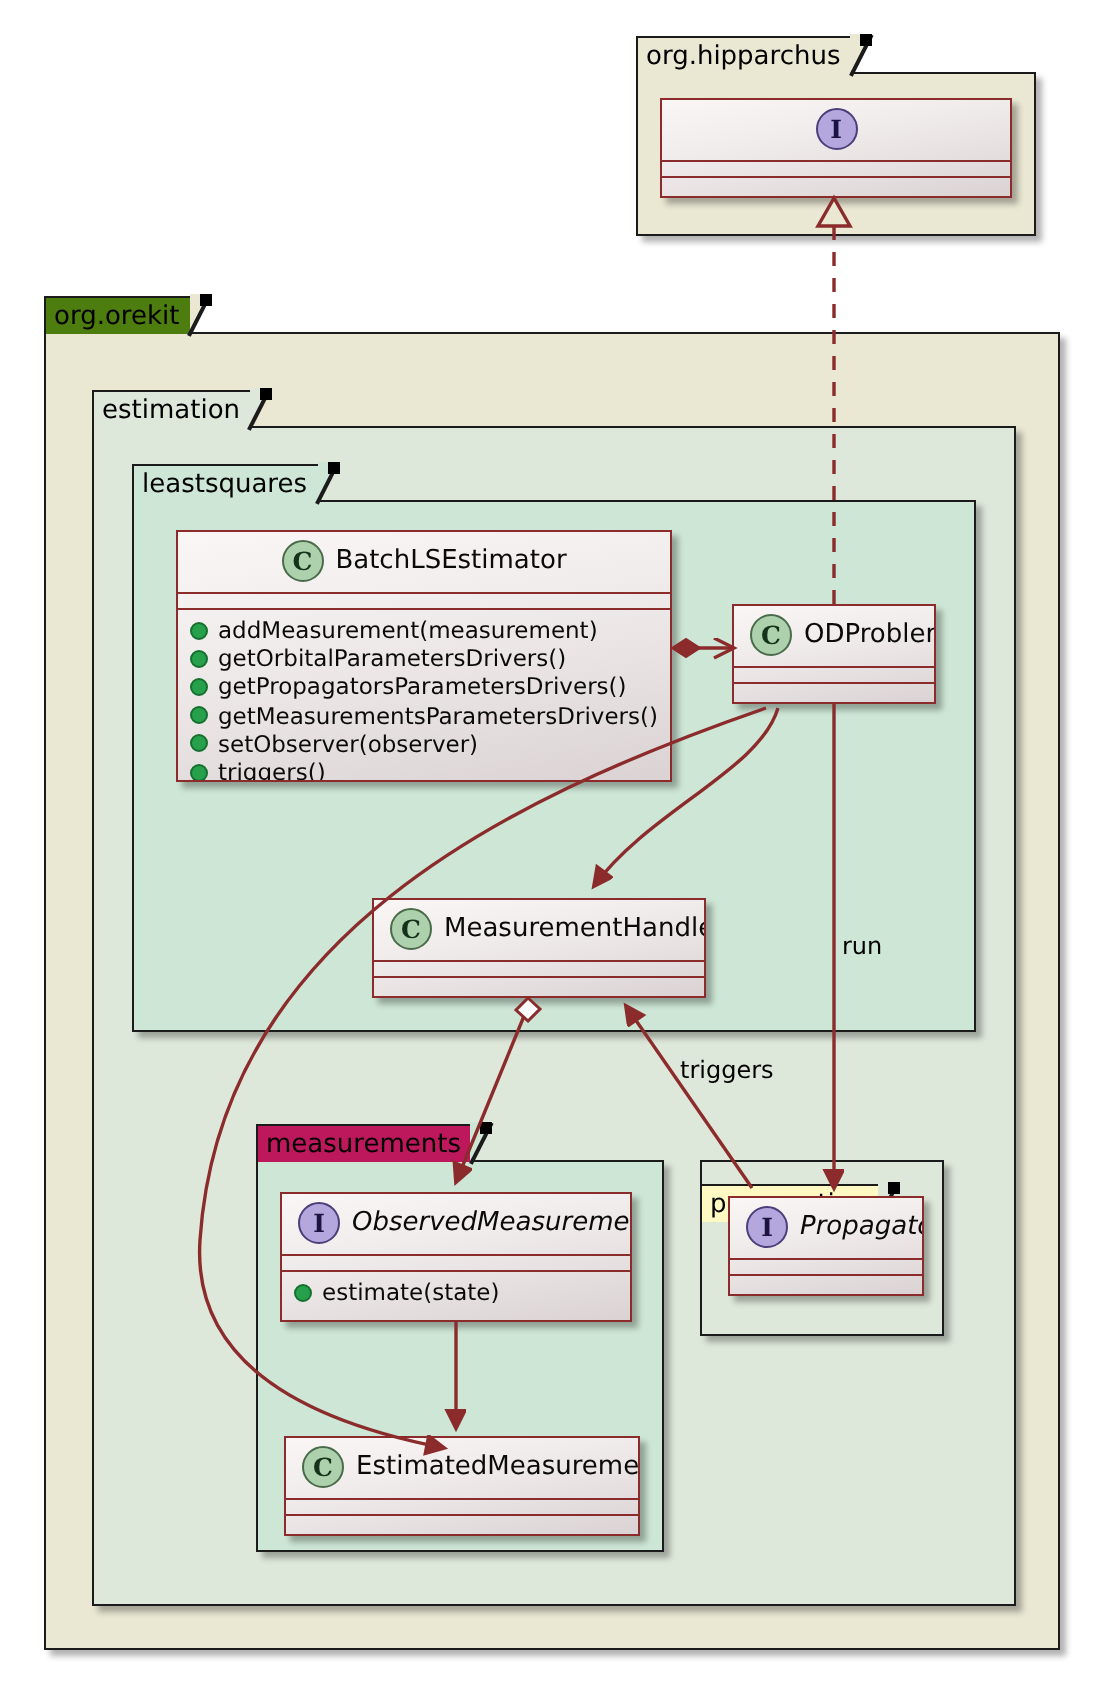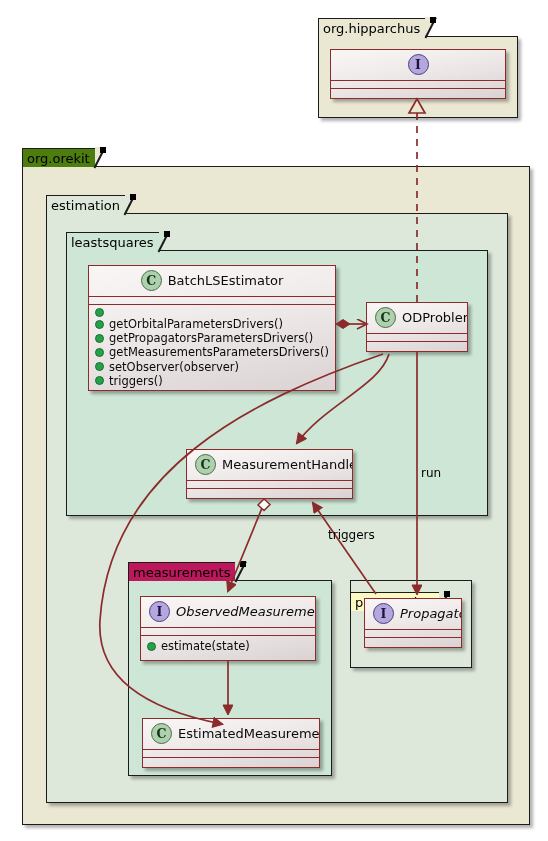--- a/index.html
+++ b/index.html
@@ -98,20 +98,21 @@
   <div class="cls-hdr">
     <span class="badge badge-c">C</span>
     <span>BatchLSEstimator</span>
   </div>
   <div class="sep"></div>
   <div class="cls-body empty"></div>
   <div class="sep"></div>
   <div class="cls-body">
     <div class="row">
         <span class="dot"></span>
+        <span>addMeasurement(measurement)</span>
       </div>
     <div class="row">
         <span class="dot"></span>
         <span>getOrbitalParametersDrivers()</span>
       </div>
     <div class="row">
         <span class="dot"></span>
         <span>getPropagatorsParametersDrivers()</span>
       </div>
     <div class="row">
@@ -255,13 +256,13 @@
     <line x1="228" y1="661" x2="228" y2="714" stroke="#8B2B2B" stroke-width="1.7" marker-end="url(#farrow)"></line>
   </g>
 
    MeasurementHandler (triggers) --&gt;
   <g>
     <line x1="376" y1="594" x2="313" y2="503" stroke="#8B2B2B" stroke-width="1.7" marker-end="url(#farrow)"></line>
   </g>
 </svg>
 
 <div class="elabel" style="left:421px;top:466px;">run</div>
-<div class="elabel" style="left:328px;top:528px;">triggers</div>
+<div class="elabel" style="left:340px;top:528px;">triggers</div>
 
 </body></html>

